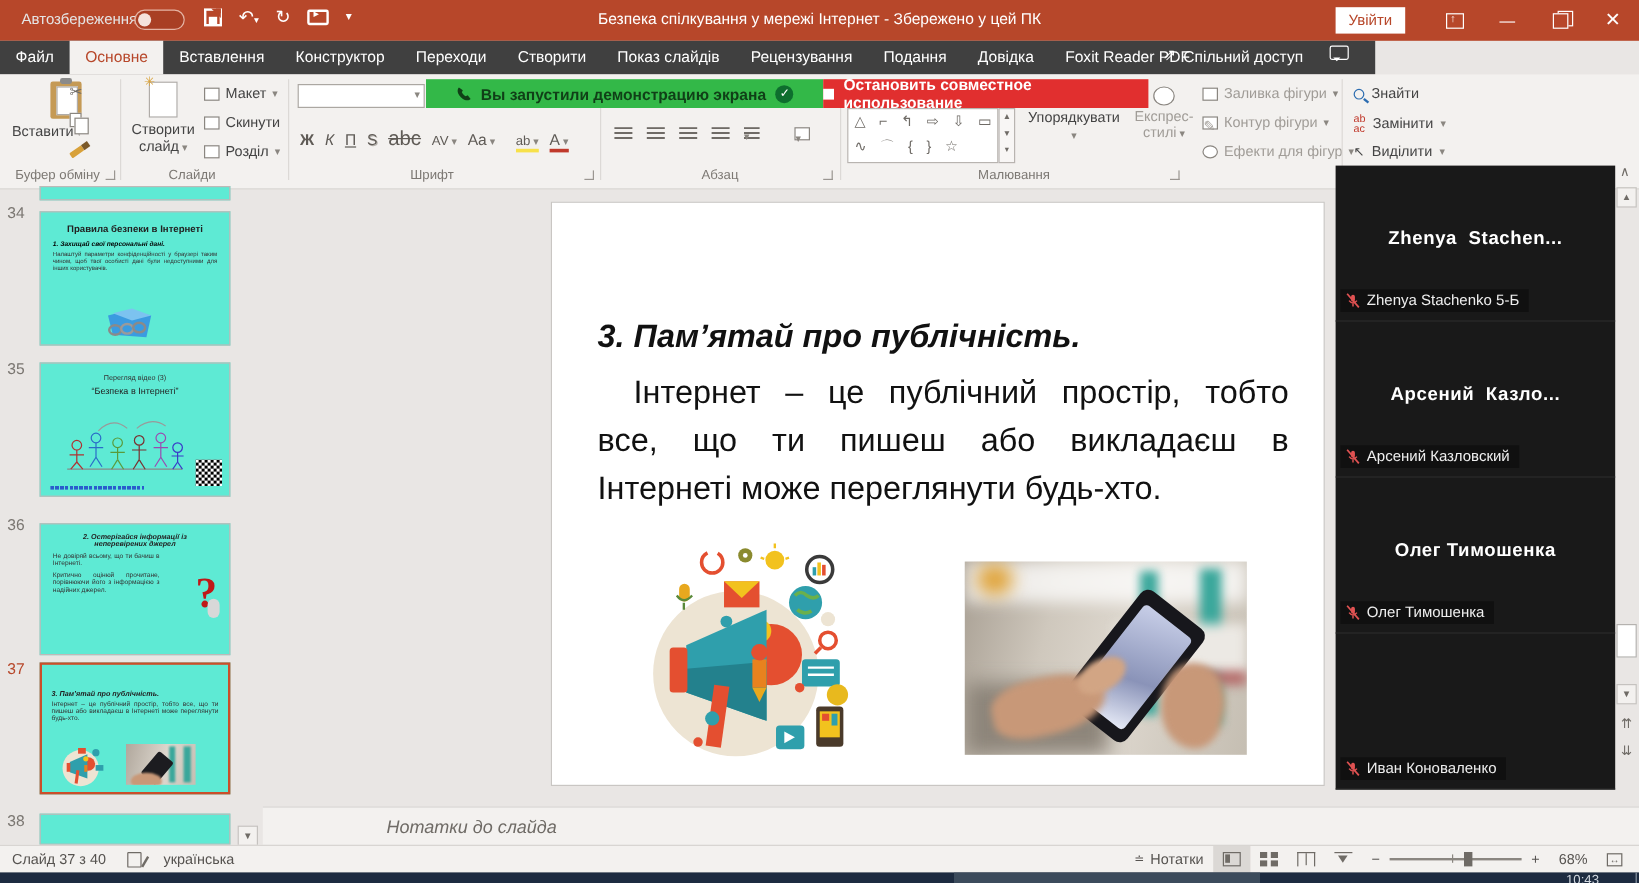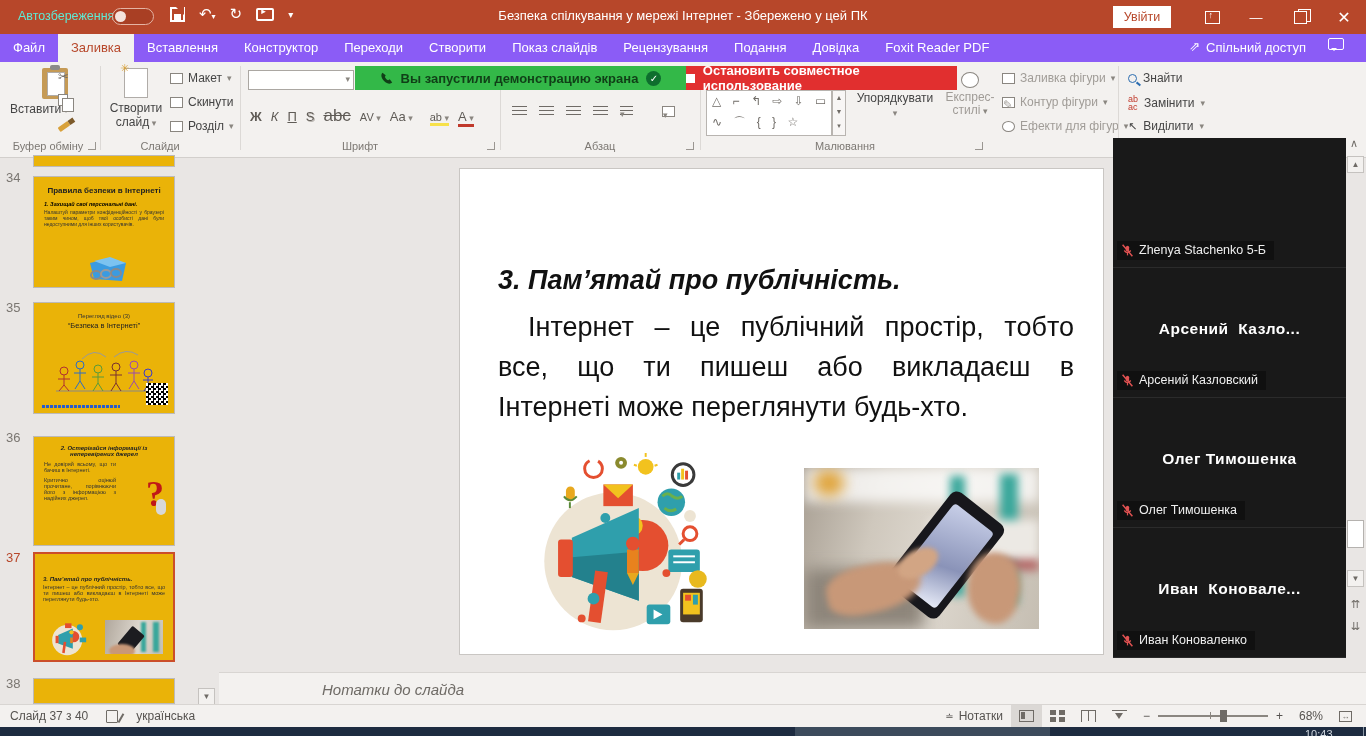--- a/index.html
+++ b/index.html
@@ -2,41 +2,41 @@
 <html><head>
 <meta charset="utf-8">
 <style>
   * { margin:0; padding:0; box-sizing:border-box; }
   html,body { width:1366px; height:736px; overflow:hidden; }
   body { font-family:"Liberation Sans","DejaVu Sans",sans-serif; }
   #app { position:relative; width:1366px; height:736px; background:#e9e6e4; overflow:hidden; }
 
   
   .titlebar { position:absolute; left:0; top:0; width:1366px; height:34px; background:#b7472a; color:#fff; }
-  .autosave { position:absolute; left:18px; top:9px; font-size:12.5px; color:#5eead4; }
+  .autosave { position:absolute; left:18px; top:9px; font-size:12.5px; color:#e5e5e5; }
   .toggle { position:absolute; left:112px; top:8px; width:42px; height:17px; border:1px solid #e5b4a4; border-radius:9px; background:#a93f24; }
   .toggle .knob { position:absolute; left:2px; top:2px; width:11px; height:11px; border-radius:50%; background:#f5e3dc; }
   .qat { position:absolute; left:170px; top:5px; display:flex; gap:14px; align-items:center; color:#fff; font-size:15px; }
   .icon-save { width:15px; height:15px; border:2px solid #fff; position:relative; }
   .icon-save:after { content:""; position:absolute; left:2px; bottom:0; width:7px; height:6px; background:#fff; }
   .icon-save:before { content:""; position:absolute; right:-1px; top:-2px; border:4px solid #b7472a; border-left-color:transparent; border-bottom-color:transparent; }
   .icon-show { width:18px; height:13px; border:2px solid #fff; border-radius:2px; position:relative; }
   .icon-show:after { content:"▸"; position:absolute; left:3px; top:-4px; font-size:9px; color:#fff; }
   .win-title { position:absolute; left:50%; transform:translateX(-50%); top:8px; font-size:13px; color:#fff; white-space:nowrap; }
   .signin { position:absolute; left:1113px; top:6px; width:58px; height:22px; background:#fff; color:#b7472a; font-size:12.5px; text-align:center; line-height:22px; }
   .winbtns { position:absolute; right:0; top:0; height:34px; display:flex; align-items:center; gap:0; }
   .winbtn { width:44px; height:34px; color:#fff; font-size:13px; display:flex; align-items:center; justify-content:center; }
   .icon-ribbonopts { width:15px; height:13px; border:1.5px solid #fff; position:relative; }
   .icon-ribbonopts:after{ content:"↑"; position:absolute; left:3px; top:-2px; font-size:9px; }
   .icon-restore { width:11px; height:11px; border:1.5px solid #fff; position:relative; background:#b7472a; }
   .icon-restore:before { content:""; position:absolute; left:2px; top:-4px; width:11px; height:11px; border:1.5px solid #fff; }
   .icon-restore:after { content:""; position:absolute; left:-1.5px; top:-1.5px; width:11px; height:11px; background:#b7472a; border:1.5px solid #fff; }
 
   
-  .tabrow { position:absolute; left:0; top:34px; width:1366px; height:28px; background:#8b5cf6; display:flex; align-items:flex-end; color:#fff; font-size:13px; }
+  .tabrow { position:absolute; left:0; top:34px; width:1146px; height:28px; background:#404040; display:flex; align-items:flex-end; color:#fff; font-size:13px; }
   .tab { padding:6px 13px 7px 13px; white-space:nowrap; }
   .tab.active { background:#f3f1ef; color:#b7472a; }
   .tellme { display:flex; align-items:center; gap:6px; padding:6px 10px 7px 16px; }
   .bulb { width:9px; height:9px; border:1.5px solid #fff; border-radius:50%; position:relative; }
   .bulb:after { content:""; position:absolute; left:2px; top:9px; width:3px; height:3px; background:#fff; }
   .tab-right { position:absolute; right:8px; bottom:0; display:flex; align-items:center; color:#fff; font-size:13px; }
   .share { display:flex; gap:6px; align-items:center; padding:6px 14px 7px; }
   .icon-share { display:inline-block; transform:translateY(-1px); }
   .bubble { width:16px; height:12px; border:1.5px solid #fff; border-radius:2px; position:relative; margin:0 14px 8px 8px; }
   .bubble:after { content:""; position:absolute; left:2px; bottom:-5px; border:3px solid transparent; border-top-color:#fff; }
@@ -79,21 +79,21 @@
   .banner { position:absolute; height:24px; display:flex; align-items:center; font-size:13px; font-weight:bold; z-index:30; }
   .banner-green { left:355px; top:66px; width:331px; background:#33b848; color:#103f17; justify-content:center; gap:8px; }
   .banner-red { left:686px; top:66px; width:271px; background:#e12f2f; color:#fff; justify-content:center; gap:8px; }
   .shield { width:15px; height:15px; border-radius:50%; background:#0e6e2e; color:#fff; font-size:10px; line-height:15px; text-align:center; font-weight:bold; }
   .stopsq { width:9px; height:9px; background:#fff; }
 
   
   .thumbs { position:absolute; left:0; top:158px; width:219px; height:546px; background:#e9e6e4; }
   .thumbnum { position:absolute; left:6px; font-size:13px; color:#7a7671; }
   .thumbnum.sel { color:#b7472a; }
-  .thumb { position:absolute; left:33px; width:142px; background:#eab308; border:1px solid #bdbab8; overflow:hidden; }
+  .thumb { position:absolute; left:33px; width:159px; background:#5eead4; border:1px solid #bdbab8; overflow:hidden; }
   .thumb.sel { border:2.5px solid #cb4e2a; }
   .tpane-scrollbtn { position:absolute; left:198px; top:530px; width:17px; height:17px; background:#f3f1ef; border:1px solid #c5c2bf; color:#6f6b66; font-size:8px; text-align:center; line-height:16px; }
 
   .t-title { font-weight:bold; text-align:center; color:#222; }
   .t-body { color:#333; text-align:justify; }
 
   
   .editor { position:absolute; left:219px; top:158px; width:1147px; height:514px; background:#e9e6e4; }
   .slide { position:absolute; left:240px; top:10px; width:645px; height:487px; background:#fff; border:1px solid #c9c6c3; }
   .slide-title { position:absolute; left:38px; top:96px; font-size:27px; font-weight:bold; font-style:italic; color:#111; }
@@ -173,21 +173,21 @@
       <span class="winbtn">—</span>
       <span class="winbtn">
           <span class="icon-restore"></span>
         </span>
       <span class="winbtn" style="font-size:16px;">✕</span>
     </span>
   </div>
 
   <div class="tabrow">
     <span class="tab">Файл</span>
-    <span class="tab active">Заливка</span>
+    <span class="tab active">Основне</span>
     <span class="tab">Вставлення</span>
     <span class="tab">Конструктор</span>
     <span class="tab">Переходи</span>
     <span class="tab">Створити</span>
     <span class="tab">Показ слайдів</span>
     <span class="tab">Рецензування</span>
     <span class="tab">Подання</span>
     <span class="tab">Довідка</span>
     <span class="tab">Foxit Reader PDF</span>
     <span class="tab-right">
@@ -510,20 +510,21 @@
     <span class="chev">∧</span>
     <span class="sbtn" style="top:18px;">▲</span>
     <span class="sthumb"></span>
     <span class="sbtn" style="top:432px;">▼</span>
     <span class="sbtn" style="top:458px;border:none;background:none;font-size:11px;">⇈</span>
     <span class="sbtn" style="top:480px;border:none;background:none;font-size:11px;">⇊</span>
   </div>
 
   <div class="zoompanel">
     <div class="ztile">
+      <span class="zname">Zhenya  Stachen...</span>
       <span class="zlabel">
         <svg class="micoff" width="13" height="13" viewBox="0 0 16 16">
             <rect x="6" y="2" width="4" height="7" rx="2" fill="#e05252"></rect>
             <path d="M4 8 q4 5 8 0" stroke="#e05252" fill="none" stroke-width="1.5"></path>
             <line x1="8" y1="11" x2="8" y2="14" stroke="#e05252" stroke-width="1.5"></line>
             <line x1="2" y1="1" x2="14" y2="15" stroke="#e05252" stroke-width="1.8"></line>
           </svg>
         <span>Zhenya Stachenko 5-Б</span>
       </span>
     </div>
@@ -545,21 +546,20 @@
         <svg class="micoff" width="13" height="13" viewBox="0 0 16 16">
             <rect x="6" y="2" width="4" height="7" rx="2" fill="#e05252"></rect>
             <path d="M4 8 q4 5 8 0" stroke="#e05252" fill="none" stroke-width="1.5"></path>
             <line x1="8" y1="11" x2="8" y2="14" stroke="#e05252" stroke-width="1.5"></line>
             <line x1="2" y1="1" x2="14" y2="15" stroke="#e05252" stroke-width="1.8"></line>
           </svg>
         <span>Олег Тимошенка</span>
       </span>
     </div>
     <div class="ztile">
-      <span class="zname">Иван  Коновале...</span>
       <span class="zlabel">
         <svg class="micoff" width="13" height="13" viewBox="0 0 16 16">
             <rect x="6" y="2" width="4" height="7" rx="2" fill="#e05252"></rect>
             <path d="M4 8 q4 5 8 0" stroke="#e05252" fill="none" stroke-width="1.5"></path>
             <line x1="8" y1="11" x2="8" y2="14" stroke="#e05252" stroke-width="1.5"></line>
             <line x1="2" y1="1" x2="14" y2="15" stroke="#e05252" stroke-width="1.8"></line>
           </svg>
         <span>Иван Коноваленко</span>
       </span>
     </div>

